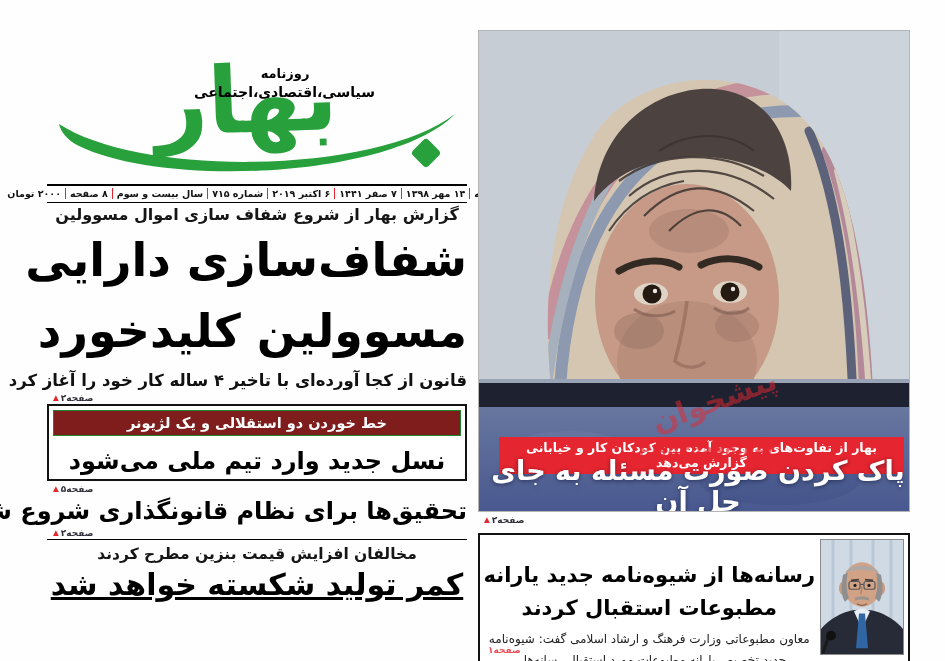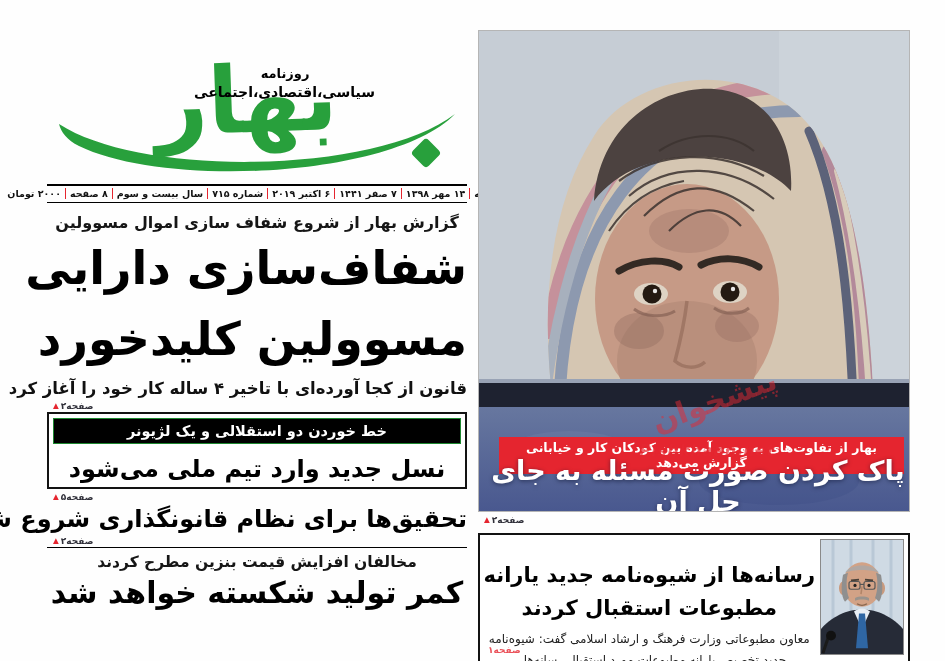--- a/index.html
+++ b/index.html
@@ -33,31 +33,31 @@
              letter-spacing:-1px; white-space:nowrap; margin-top:2px; }
   .hl-med  { font-size:28px; font-weight:bold; color:#000; white-space:nowrap; }
   .hl-law  { font-size:24px; font-weight:bold; color:#000; white-space:nowrap; margin-top:3px; }
 
   .pgref { display:flex; direction:ltr; align-items:center; gap:2px;
            margin:3px 0 1px 6px; }
   .pgref .tri { color:#e5252f; font-size:7.5px; line-height:1; }
   .pgref .txt { font-size:9px; font-weight:bold; color:#30303a; }
 
   .boxed { border:2px solid #131313; padding:4px; background:#fff; }
-  .greenbar { background:#000000; border:1px solid #1d8730; color:#fff;
+  .greenbar { background:#7f1d1d; border:1px solid #1d8730; color:#fff;
               text-align:center; font-weight:bold; direction:rtl; }
 
   
-  .lead { margin-top:10px; }
+  .lead { margin-top:2px; }
   .sports-box { margin-top:1px; }
   .sports-box .greenbar { font-size:14.5px; padding:4px 0; }
   .sports-box .hl-med { margin:11px 0 0; font-size:24px; }
   .law-story  { margin-top:2px; }
   .rule { border:none; border-top:1.5px solid #000; margin:1px 0 5px; }
-  .fuel-story .hl-med { font-size:30px; margin-top:4px; }
+  .fuel-story .hl-med { font-size:30px; margin-top:4px;text-decoration:underline; }
 
   
   .photo-frame { position:relative; width:432px; height:482px; margin-top:30px;
                  border:1px solid #b5b5b5; background:#c6cdd5; overflow:hidden; }
   .photo-frame svg { display:block; width:100%; height:100%; }
   .strap { position:absolute; top:406px; left:20px; right:5px; background:#e5252f;
            color:#fff; font-size:12.5px; font-weight:bold; text-align:center;
            padding:3px 12px 4px; direction:rtl; }
   .photo-hl { position:absolute; top:424px; left:8px; right:0; color:#fff;
               font-size:27px; font-weight:bold; text-align:center; direction:rtl;

